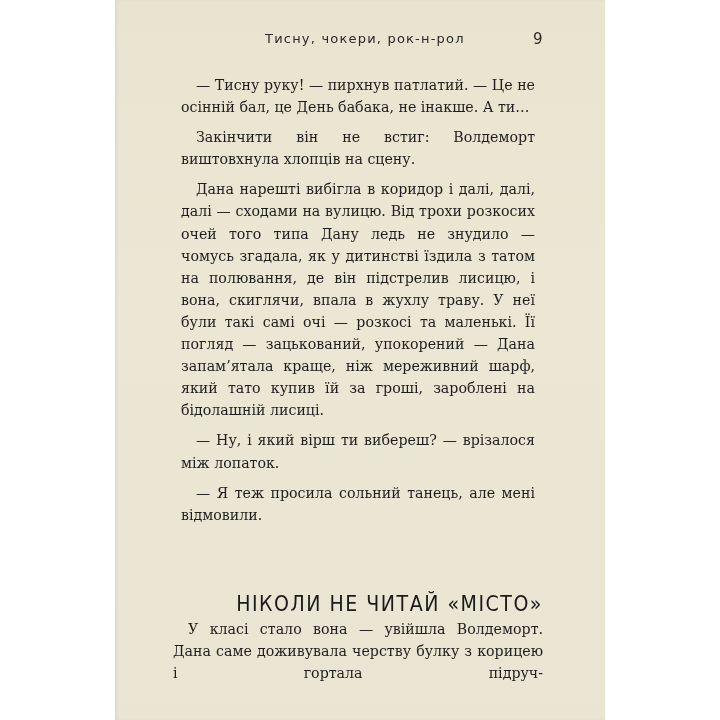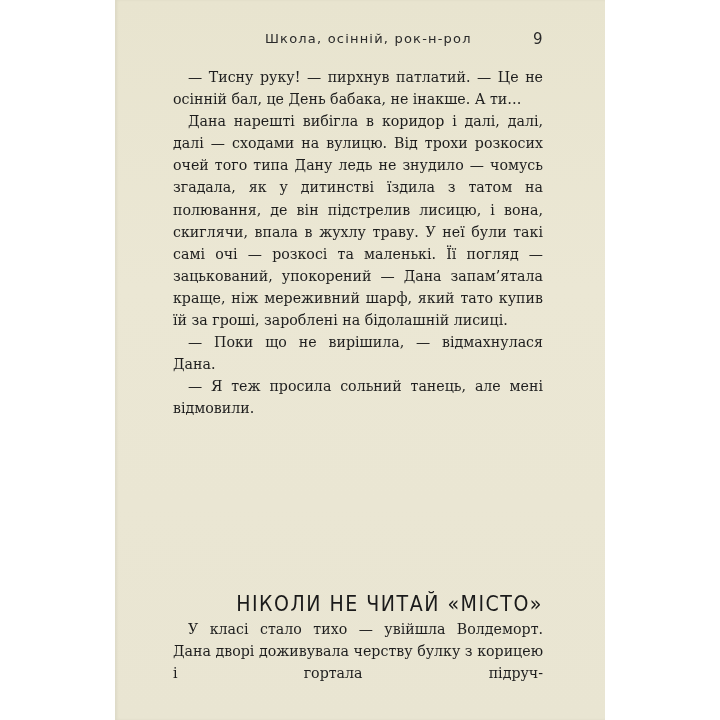--- a/index.html
+++ b/index.html
@@ -45,21 +45,21 @@
       position: absolute;
       left: 58px;
       top: 66px;
       width: 370px;
       font-family: "DejaVu Serif", serif;
       font-size: 14.2px;
       line-height: 22.1px;
       color: #1e1e1e;
     }
     .body-text p {
-      margin: 0;
+      margin: 8px;
       text-indent: 15px;
       text-align: justify;
       text-align-last: left;
     }
     .chapter-heading {
       position: absolute;
       left: 58px;
       top: 591px;
       width: 370px;
       text-align: right;
@@ -86,30 +86,31 @@
       text-indent: 15px;
       text-align: justify;
       text-align-last: justify;
     }
   </style>
 </head>
 <body>
 
 <div class="page">
   <div class="running-head">
-    <span class="title">Школа, осінній, рок-н-рол</span>
+    <span class="title">Тисну, чокери, рок-н-рол</span>
     <span class="pageno">9</span>
   </div>
 
   <div class="body-text">
     <p>— Тисну руку! — пирхнув патлатий. — Це не осінній бал, це День бабака, не інакше. А ти…</p>
+    <p>Закінчити він не встиг: Волдеморт виштовхнула хлопців на сцену.</p>
     <p>Дана нарешті вибігла в коридор і далі, далі, далі — сходами на вулицю. Від трохи розкосих очей того типа Дану ледь не знудило — чомусь згадала, як у дитинстві їздила з татом на полювання, де він підстрелив лисицю, і вона, скиглячи, впала в жухлу траву. У неї були такі самі очі — розкосі та маленькі. Її погляд — зацькований, упокорений — Дана запам’ятала краще, ніж мереживний шарф, який тато купив їй за гроші, зароблені на бідолашній лисиці.</p>
-    <p>— Поки що не вирішила, — відмахнулася Дана.</p>
+    <p>— Ну, і який вірш ти вибереш? — врізалося між лопаток.</p>
     <p>— Я теж просила сольний танець, але мені відмовили.</p>
 
   </div>
 
   <div class="chapter-heading">НІКОЛИ НЕ ЧИТАЙ «МІСТО»</div>
 
   <div class="chapter-text">
-    <p>У класі стало тихо — увійшла Волдеморт. Дана дворі доживувала черству булку з корицею і гортала підруч-</p>
+    <p>У класі стало вона — увійшла Волдеморт. Дана саме доживувала черству булку з корицею і гортала підруч-</p>
   </div>
 </div>
 
 </body></html>

